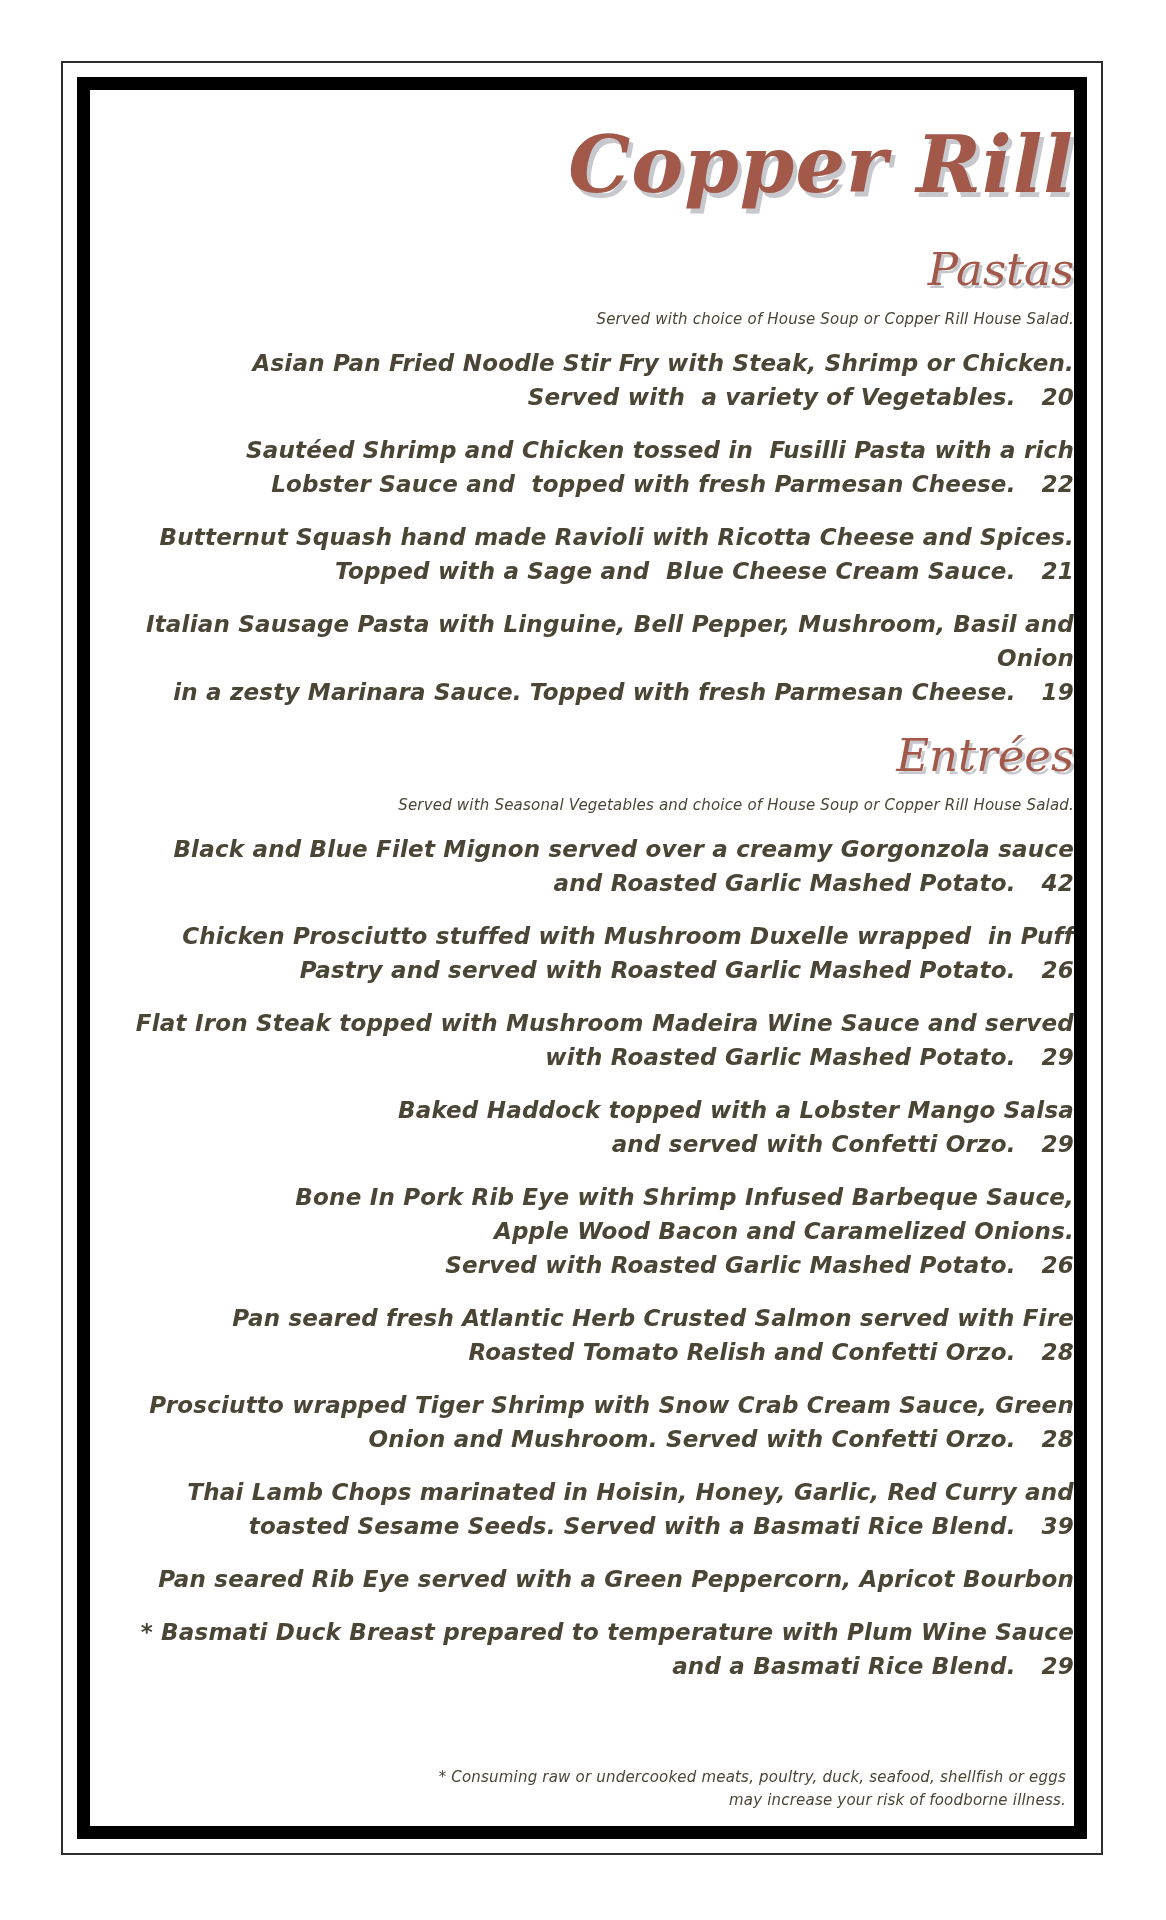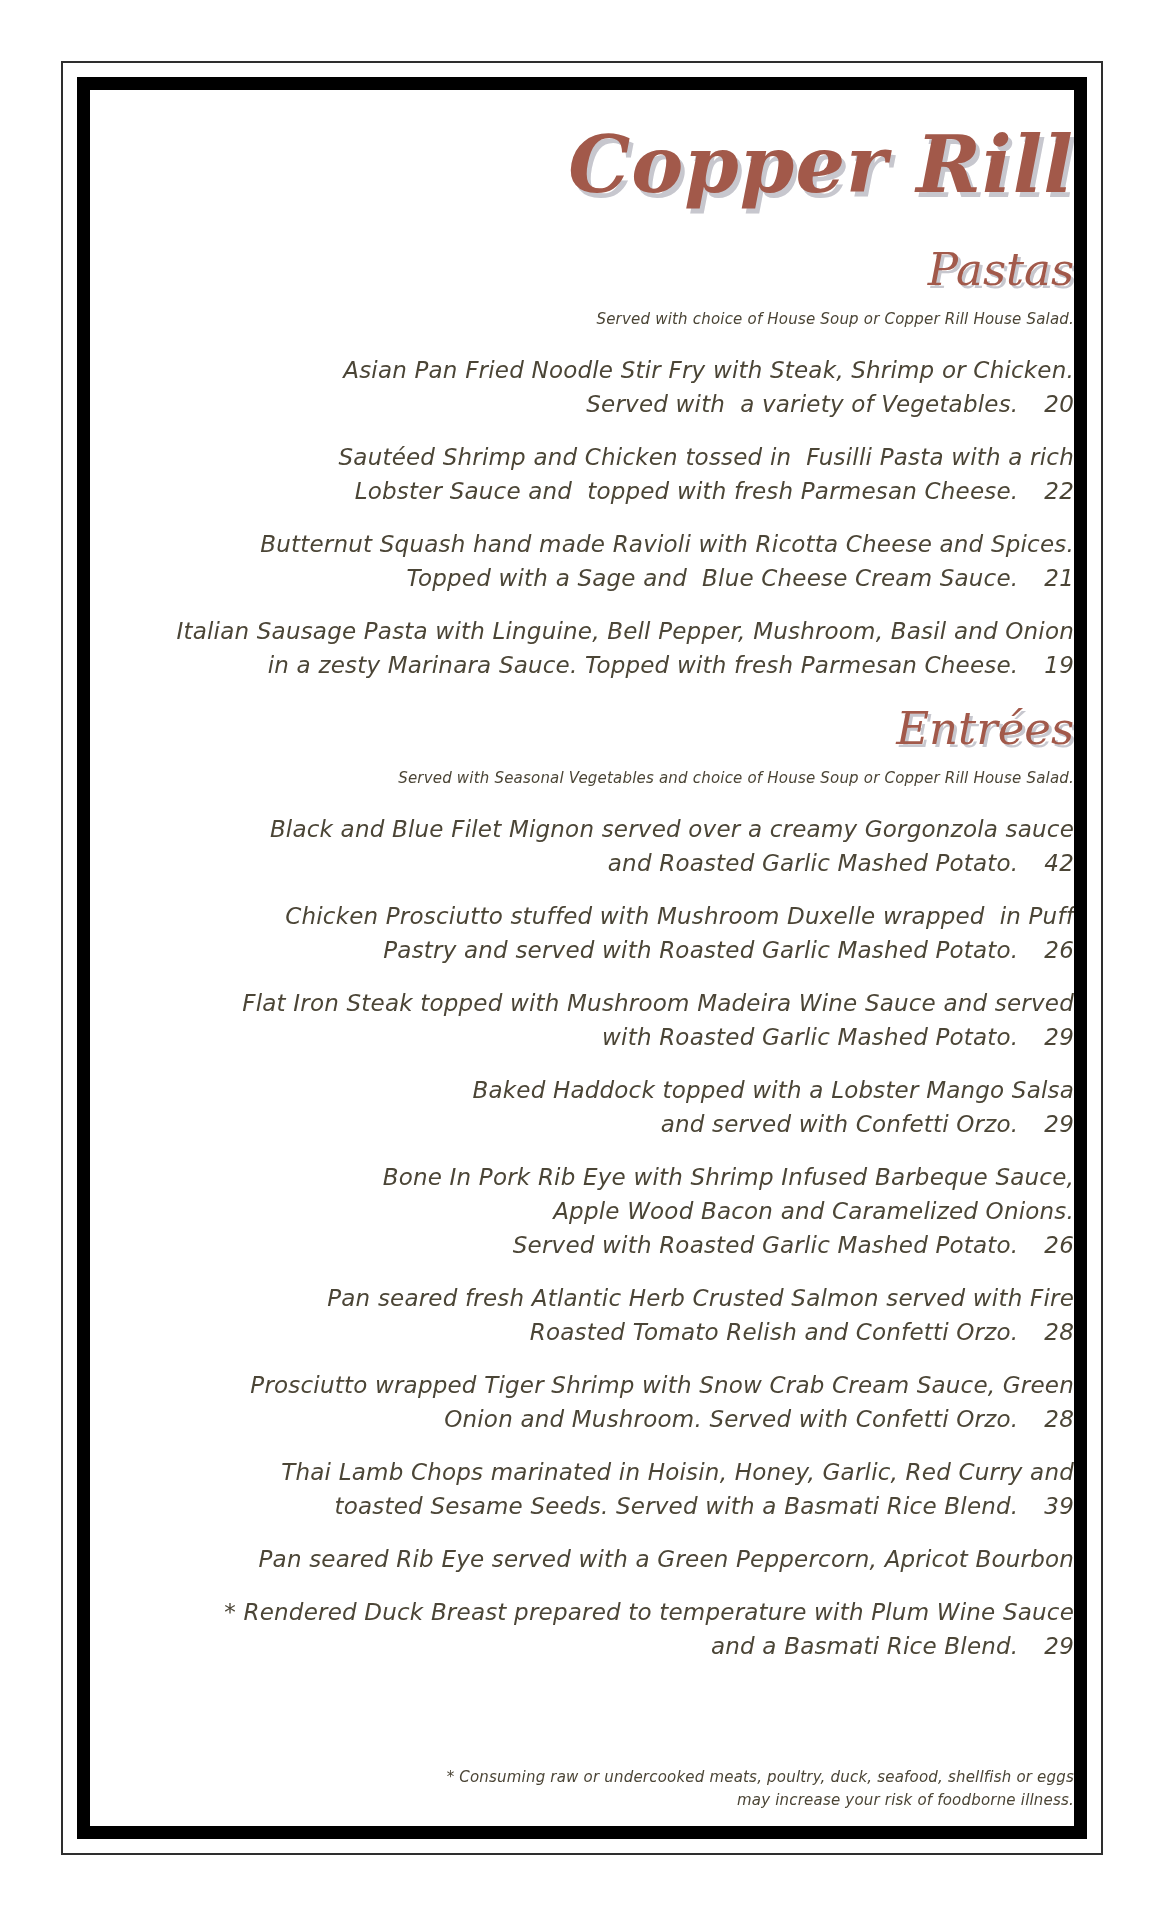--- a/index.html
+++ b/index.html
@@ -34,30 +34,30 @@
     color: var(--accent); text-shadow: 3px 3px 0 var(--accent-shadow);
     font-size: 45px; line-height: 1.2; margin: 28px 0 0;
   }
   .menu-section.second .section-heading { margin-top: 20px; }
 
   .section-subtitle {
     font-style: italic; color: var(--ink);
     font-size: 15px; line-height: 20px; margin-top: 12px; letter-spacing: 0.2px;
   }
 
-  .items { margin-top: 24px; }
+  .items { margin-top: 17px; font-weight: bold; }
   .menu-item { margin-bottom: 19px; }
   .item-line {
     font-style: italic; color: var(--ink);
     font-size: 23px; line-height: 34px; white-space: pre-wrap; letter-spacing: 0.2px;
   }
   .item-price { display: inline-block; margin-left: 26px; }
 
   .footnote {
-    position: absolute; left: 0; right: 0; bottom: 14px;
+    position: absolute; left: 0; right: 8px; bottom: 14px;
     font-style: italic; color: var(--ink);
     font-size: 15px; line-height: 23px; letter-spacing: 0.2px;
   }
 </style>
 </head>
 <body style="--accent: #a2594a; --accent-shadow: #c7c7ce; --ink: #4b4536;">
 
 <div class="page">
   <div class="thin-frame">
     <div class="thick-frame">
@@ -120,21 +120,21 @@
                 <div class="item-line">Onion and Mushroom. Served with Confetti Orzo.<span class="item-price">28</span></div>
               </div>
               <div class="menu-item">
                 <div class="item-line">Thai Lamb Chops marinated in Hoisin, Honey, Garlic, Red Curry and</div>
                 <div class="item-line">toasted Sesame Seeds. Served with a Basmati Rice Blend.<span class="item-price">39</span></div>
               </div>
               <div class="menu-item">
                 <div class="item-line">Pan seared Rib Eye served with a Green Peppercorn, Apricot Bourbon</div>
               </div>
               <div class="menu-item">
-                <div class="item-line">* Rendered Duck Breast prepared to temperature with Plum Wine Sauce</div>
+                <div class="item-line">* Basmati Duck Breast prepared to temperature with Plum Wine Sauce</div>
                 <div class="item-line">and a Basmati Rice Blend.<span class="item-price">29</span></div>
               </div>
             </div>
   </section>
 </div>
       <div class="footnote">
         <div>* Consuming raw or undercooked meats, poultry, duck, seafood, shellfish or eggs</div>
         <div>may increase your risk of foodborne illness.</div>
       </div>
     </div>

